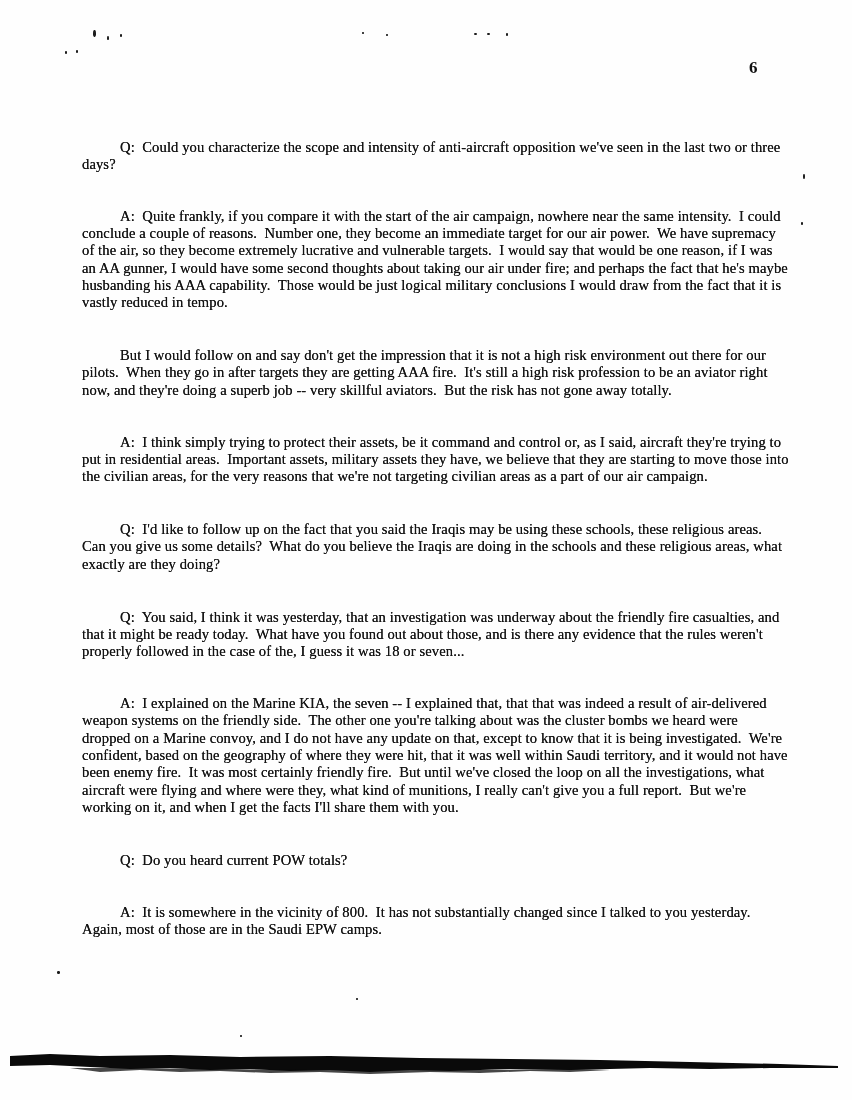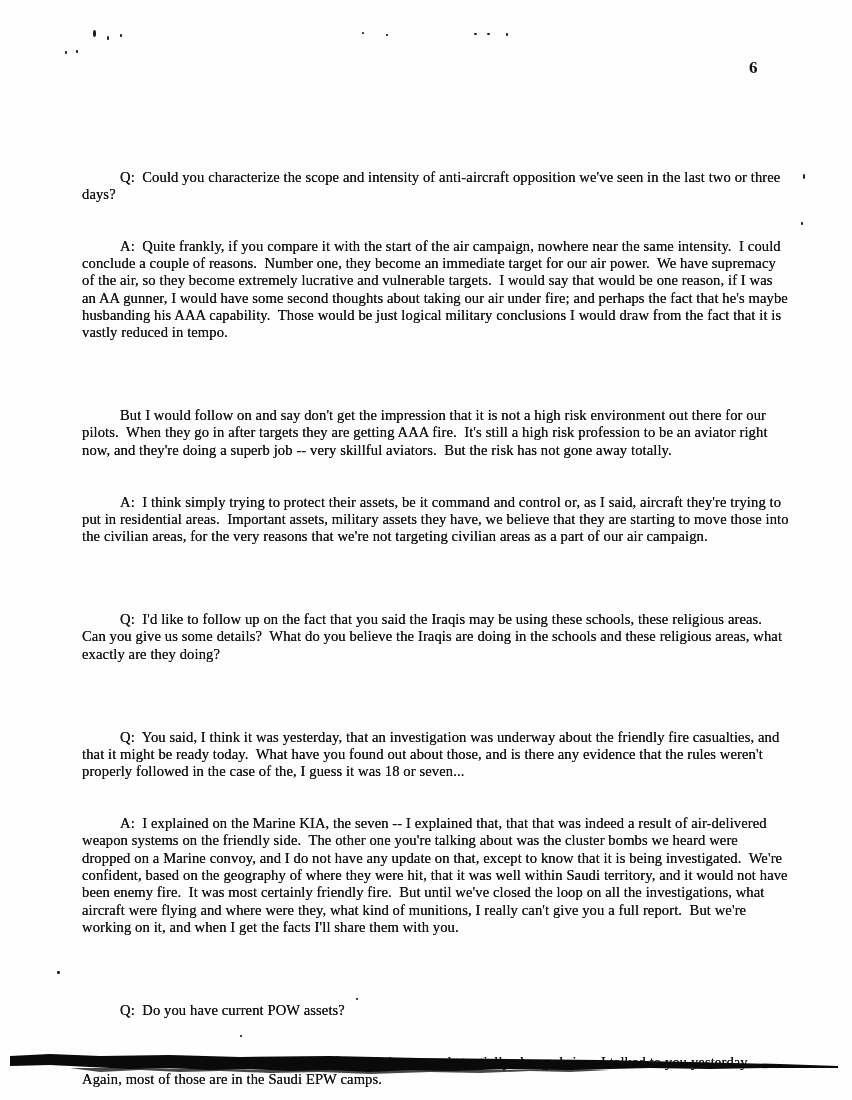--- a/index.html
+++ b/index.html
@@ -37,21 +37,21 @@
     letter-spacing: 0.1px;
   }
   .para {
     margin: 0;
     text-indent: 38px;
   }
   .para.first {
     text-indent: 0;
   }
   .para.gap {
-    margin-top: 31px;
+    margin-top: 1px;
   }
   .speck {
     position: absolute;
     background: #1c1c1c;
     border-radius: 40%;
   }
   .artifact-bar {
     position: absolute;
     left: 10px;
     top: 1052px;
@@ -67,21 +67,21 @@
   <div class="page-number">6</div>
 
   <div class="content">
     <p class="para gap">Q:  Could you characterize the scope and intensity of anti-aircraft opposition we've seen in the last two or three days?</p>
     <p class="para">A:  Quite frankly, if you compare it with the start of the air campaign, nowhere near the same intensity.  I could conclude a couple of reasons.  Number one, they become an immediate target for our air power.  We have supremacy of the air, so they become extremely lucrative and vulnerable targets.  I would say that would be one reason, if I was an AA gunner, I would have some second thoughts about taking our air under fire; and perhaps the fact that he's maybe husbanding his AAA capability.  Those would be just logical military conclusions I would draw from the fact that it is vastly reduced in tempo.</p>
     <p class="para gap">But I would follow on and say don't get the impression that it is not a high risk environment out there for our pilots.  When they go in after targets they are getting AAA fire.  It's still a high risk profession to be an aviator right now, and they're doing a superb job -- very skillful aviators.  But the risk has not gone away totally.</p>
     <p class="para">A:  I think simply trying to protect their assets, be it command and control or, as I said, aircraft they're trying to put in residential areas.  Important assets, military assets they have, we believe that they are starting to move those into the civilian areas, for the very reasons that we're not targeting civilian areas as a part of our air campaign.</p>
     <p class="para gap">Q:  I'd like to follow up on the fact that you said the Iraqis may be using these schools, these religious areas.  Can you give us some details?  What do you believe the Iraqis are doing in the schools and these religious areas, what exactly are they doing?</p>
     <p class="para gap">Q:  You said, I think it was yesterday, that an investigation was underway about the friendly fire casualties, and that it might be ready today.  What have you found out about those, and is there any evidence that the rules weren't properly followed in the case of the, I guess it was 18 or seven...</p>
     <p class="para">A:  I explained on the Marine KIA, the seven -- I explained that, that that was indeed a result of air-delivered weapon systems on the friendly side.  The other one you're talking about was the cluster bombs we heard were dropped on a Marine convoy, and I do not have any update on that, except to know that it is being investigated.  We're confident, based on the geography of where they were hit, that it was well within Saudi territory, and it would not have been enemy fire.  It was most certainly friendly fire.  But until we've closed the loop on all the investigations, what aircraft were flying and where were they, what kind of munitions, I really can't give you a full report.  But we're working on it, and when I get the facts I'll share them with you.</p>
-    <p class="para gap">Q:  Do you have current POW assets?</p>
+    <p class="para gap">Q:  Do you heard current POW totals?</p>
     <p class="para">A:  It is somewhere in the vicinity of 800.  It has not substantially changed since I talked to you yesterday.  Again, most of those are in the Saudi EPW camps.</p>
     
     
   </div>
 
   <div class="speck" style="left:93px;  top:30px;  width:3px; height:7px;"></div>
   <div class="speck" style="left:107px; top:36px;  width:2px; height:4px;"></div>
   <div class="speck" style="left:120px; top:34px;  width:2px; height:3px;"></div>
   <div class="speck" style="left:65px;  top:51px;  width:2px; height:3px;"></div>
   <div class="speck" style="left:76px;  top:50px;  width:2px; height:3px;"></div>

